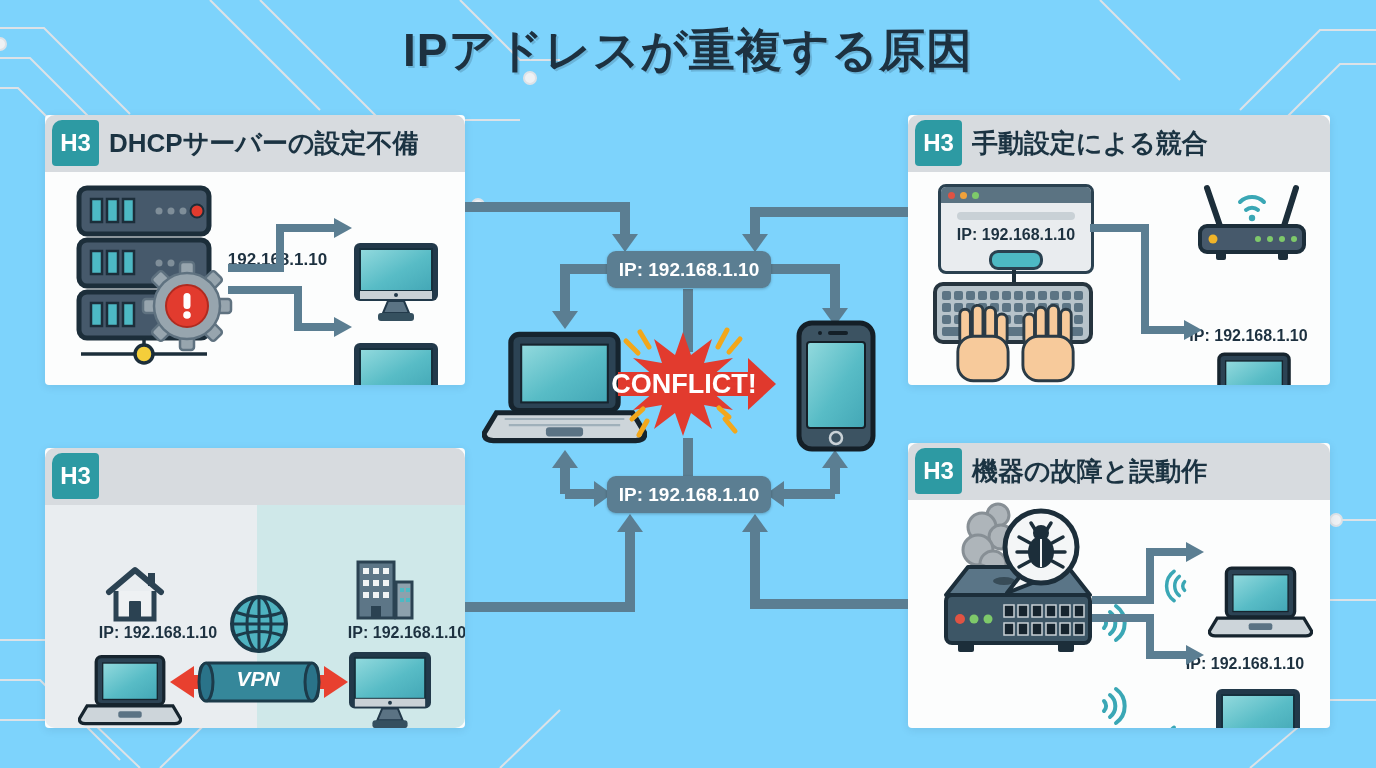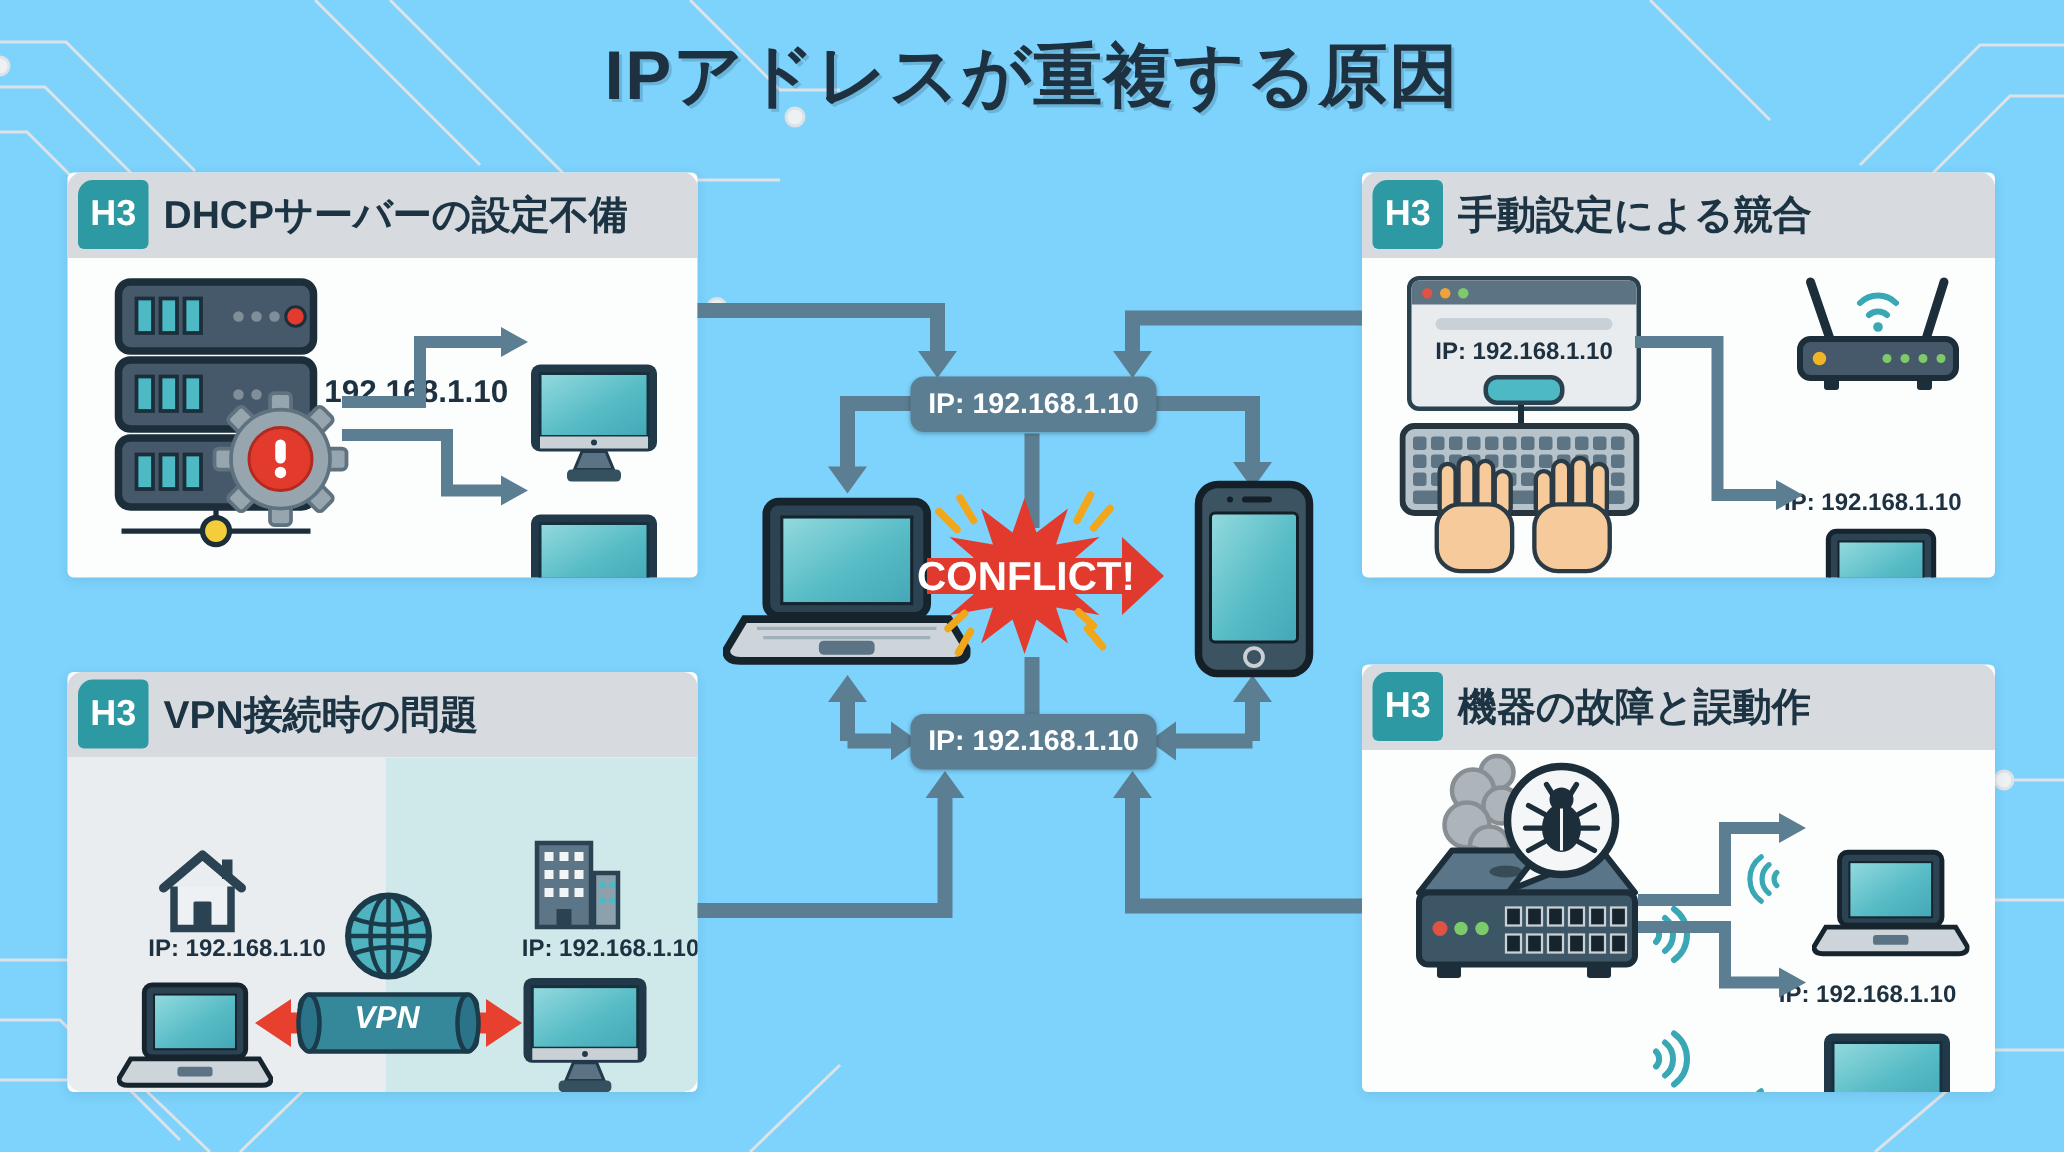--- a/index.html
+++ b/index.html
@@ -127,21 +127,21 @@
             <rect x="-7" y="-44" width="14" height="14" rx="3" transform="rotate(225)"></rect>
             <rect x="-7" y="-44" width="14" height="14" rx="3" transform="rotate(270)"></rect>
             <rect x="-7" y="-44" width="14" height="14" rx="3" transform="rotate(315)"></rect>
             <circle cx="0" cy="0" r="33"></circle>
           </g>
           <circle cx="0" cy="0" r="21" fill="#e23b2e" stroke="#b02a1f" stroke-width="2"></circle>
           <rect x="-3.5" y="-13" width="7" height="16" rx="3.5" fill="#fff"></rect>
           <circle cx="0" cy="9" r="3.8" fill="#fff"></circle>
         </g>
       </svg>
-      <div class="iplabel" style="left:170px;top:78px;width:125px;font-size:21px;">192.168.1.10</div>
+      <div class="iplabel" style="left:170px;top:78px;width:125px;font-size:17px;">192.168.1.10</div>
 
       <svg class="abs" style="left:306px;top:68px;" width="90" height="84" viewBox="0 0 90 84">
         <rect x="3" y="3" width="84" height="58" rx="6" fill="#22394a"></rect>
         <rect x="9" y="9" width="72" height="42" fill="url(#scr)" stroke="#16303d" stroke-width="2"></rect>
         <rect x="9" y="51" width="72" height="8" fill="#c9d1d6"></rect>
           <circle cx="45" cy="55" r="2" fill="#22394a"></circle>
         <path d="M37 61 L53 61 L58 73 L32 73 Z" fill="#5b7384" stroke="#22394a" stroke-width="2"></path>
         <rect x="27" y="73" width="36" height="8" rx="3" fill="#35505f"></rect>
       </svg>
       <svg class="abs" style="left:306px;top:168px;" width="90" height="84" viewBox="0 0 90 84">
@@ -262,21 +262,20 @@
         <path d="M14 78 L146 78 L158 98 Q158 105 149 105 L11 105 Q2 105 2 98 Z" fill="#cdd5da" stroke="#16242e" stroke-width="5"></path>
         <rect x="62" y="86" width="36" height="10" rx="3" fill="#5b7384"></rect>
       </svg>
     </div>
   </div>
 
   
   <div class="panel" style="left:45px;top:448px;width:420px;height:280px;">
     <div class="panel-header">
       <span class="badge">H3</span>
-      <span class="heading">VPN接続時の問題</span>
     </div>
     <div class="content">
       <div class="half" style="left:0;width:212px;background:#e9edf0;"></div>
       <div class="half" style="left:212px;right:0;background:#cfe8e9;"></div>
 
       <svg class="abs" style="left:58px;top:58px;" width="64" height="60" viewBox="0 0 64 60">
         <rect x="45" y="10" width="7" height="13" fill="#2b4252"></rect>
         <path d="M6 29 L32 7 L58 29" fill="none" stroke="#2b4252" stroke-width="6" stroke-linecap="round" stroke-linejoin="round"></path>
         <path d="M13 28 V56 H51 V28" fill="#eef1f3" stroke="#2b4252" stroke-width="5"></path>
         <rect x="26" y="38" width="12" height="18" rx="1" fill="#2b4252"></rect>

